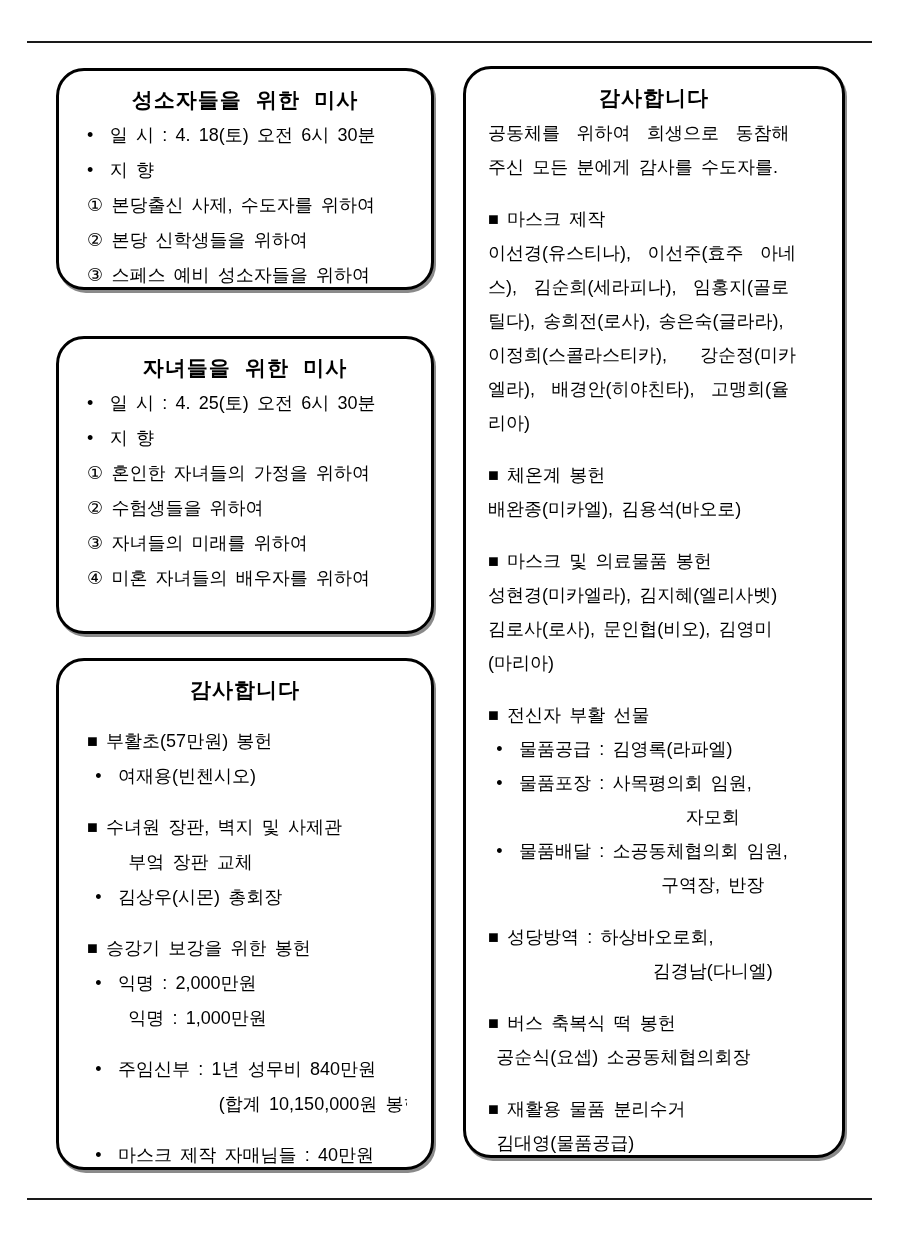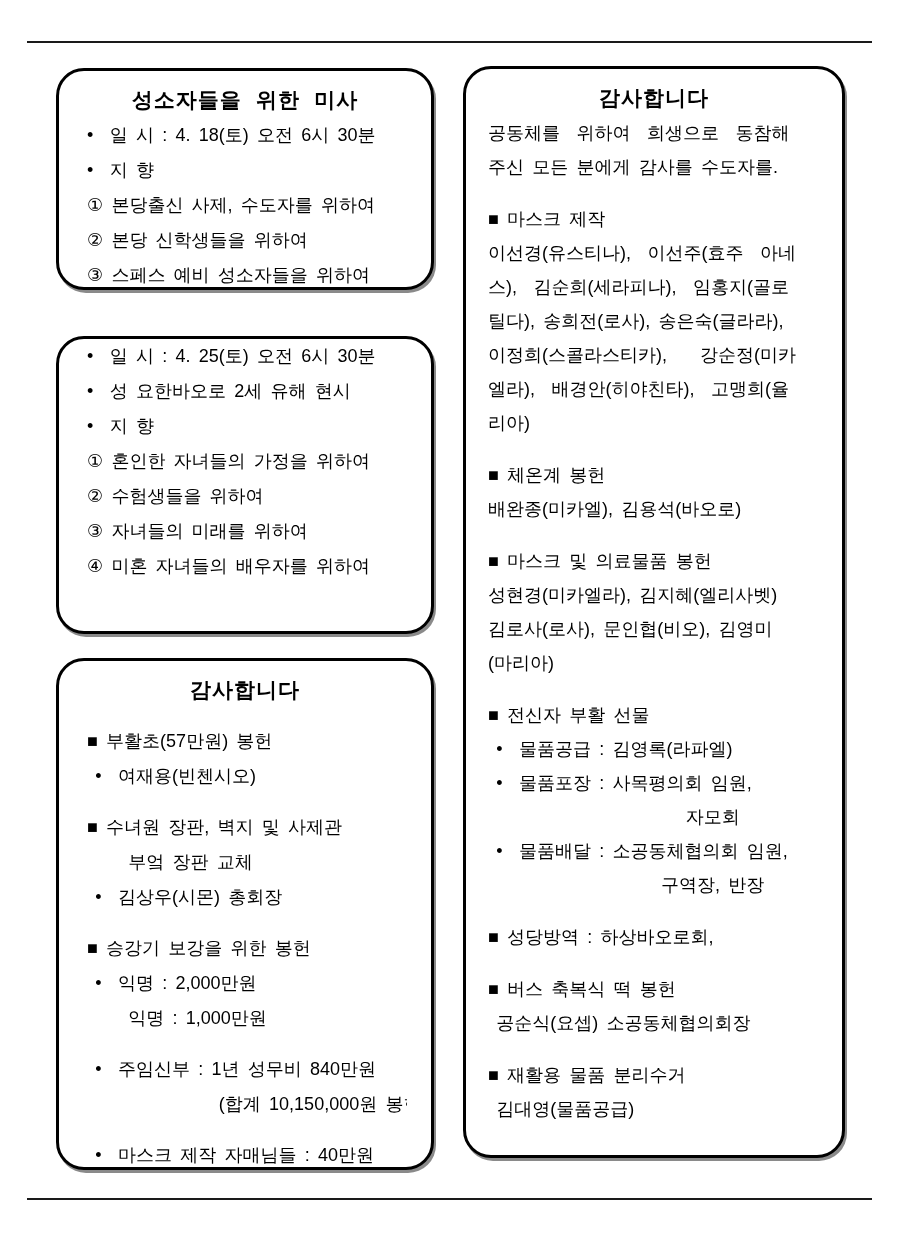--- a/index.html
+++ b/index.html
@@ -71,23 +71,23 @@
     <div class="content">
         <div class="line">•  일 시 : 4. 18(토) 오전 6시 30분</div>
         <div class="line">•  지 향</div>
         <div class="line">① 본당출신 사제, 수도자를 위하여</div>
         <div class="line">② 본당 신학생들을 위하여</div>
         <div class="line">③ 스페스 예비 성소자들을 위하여</div>
       </div>
   </div>
 
   <div class="box box-children">
+    <div class="box-title">자녀들을 위한 미사</div>
     <div class="content">
         <div class="line">•  일 시 : 4. 25(토) 오전 6시 30분</div>
-        <div class="line">•  성 요한바오로 2세 유해 현시</div>
         <div class="line">•  지 향</div>
         <div class="line">① 혼인한 자녀들의 가정을 위하여</div>
         <div class="line">② 수험생들을 위하여</div>
         <div class="line">③ 자녀들의 미래를 위하여</div>
         <div class="line">④ 미혼 자녀들의 배우자를 위하여</div>
       </div>
   </div>
 
   <div class="box box-thanks-left">
     <div class="box-title">감사합니다</div>
@@ -134,20 +134,21 @@
         <div class="line">(마리아)</div>
         <div class="line blank"></div>
         <div class="line">■ 전신자 부활 선물</div>
         <div class="line"> •  물품공급 : 김영록(라파엘)</div>
         <div class="line"> •  물품포장 : 사목평의회 임원,</div>
         <div class="line">                        자모회</div>
         <div class="line"> •  물품배달 : 소공동체협의회 임원,</div>
         <div class="line">                     구역장, 반장</div>
         <div class="line blank"></div>
         <div class="line">■ 성당방역 : 하상바오로회,</div>
+        <div class="line">                    김경남(다니엘)</div>
         <div class="line blank"></div>
         <div class="line">■ 버스 축복식 떡 봉헌</div>
         <div class="line"> 공순식(요셉) 소공동체협의회장</div>
         <div class="line blank"></div>
         <div class="line">■ 재활용 물품 분리수거</div>
         <div class="line"> 김대영(물품공급)</div>
       </div>
   </div>
 
   <div class="rule rule-bottom"></div>

